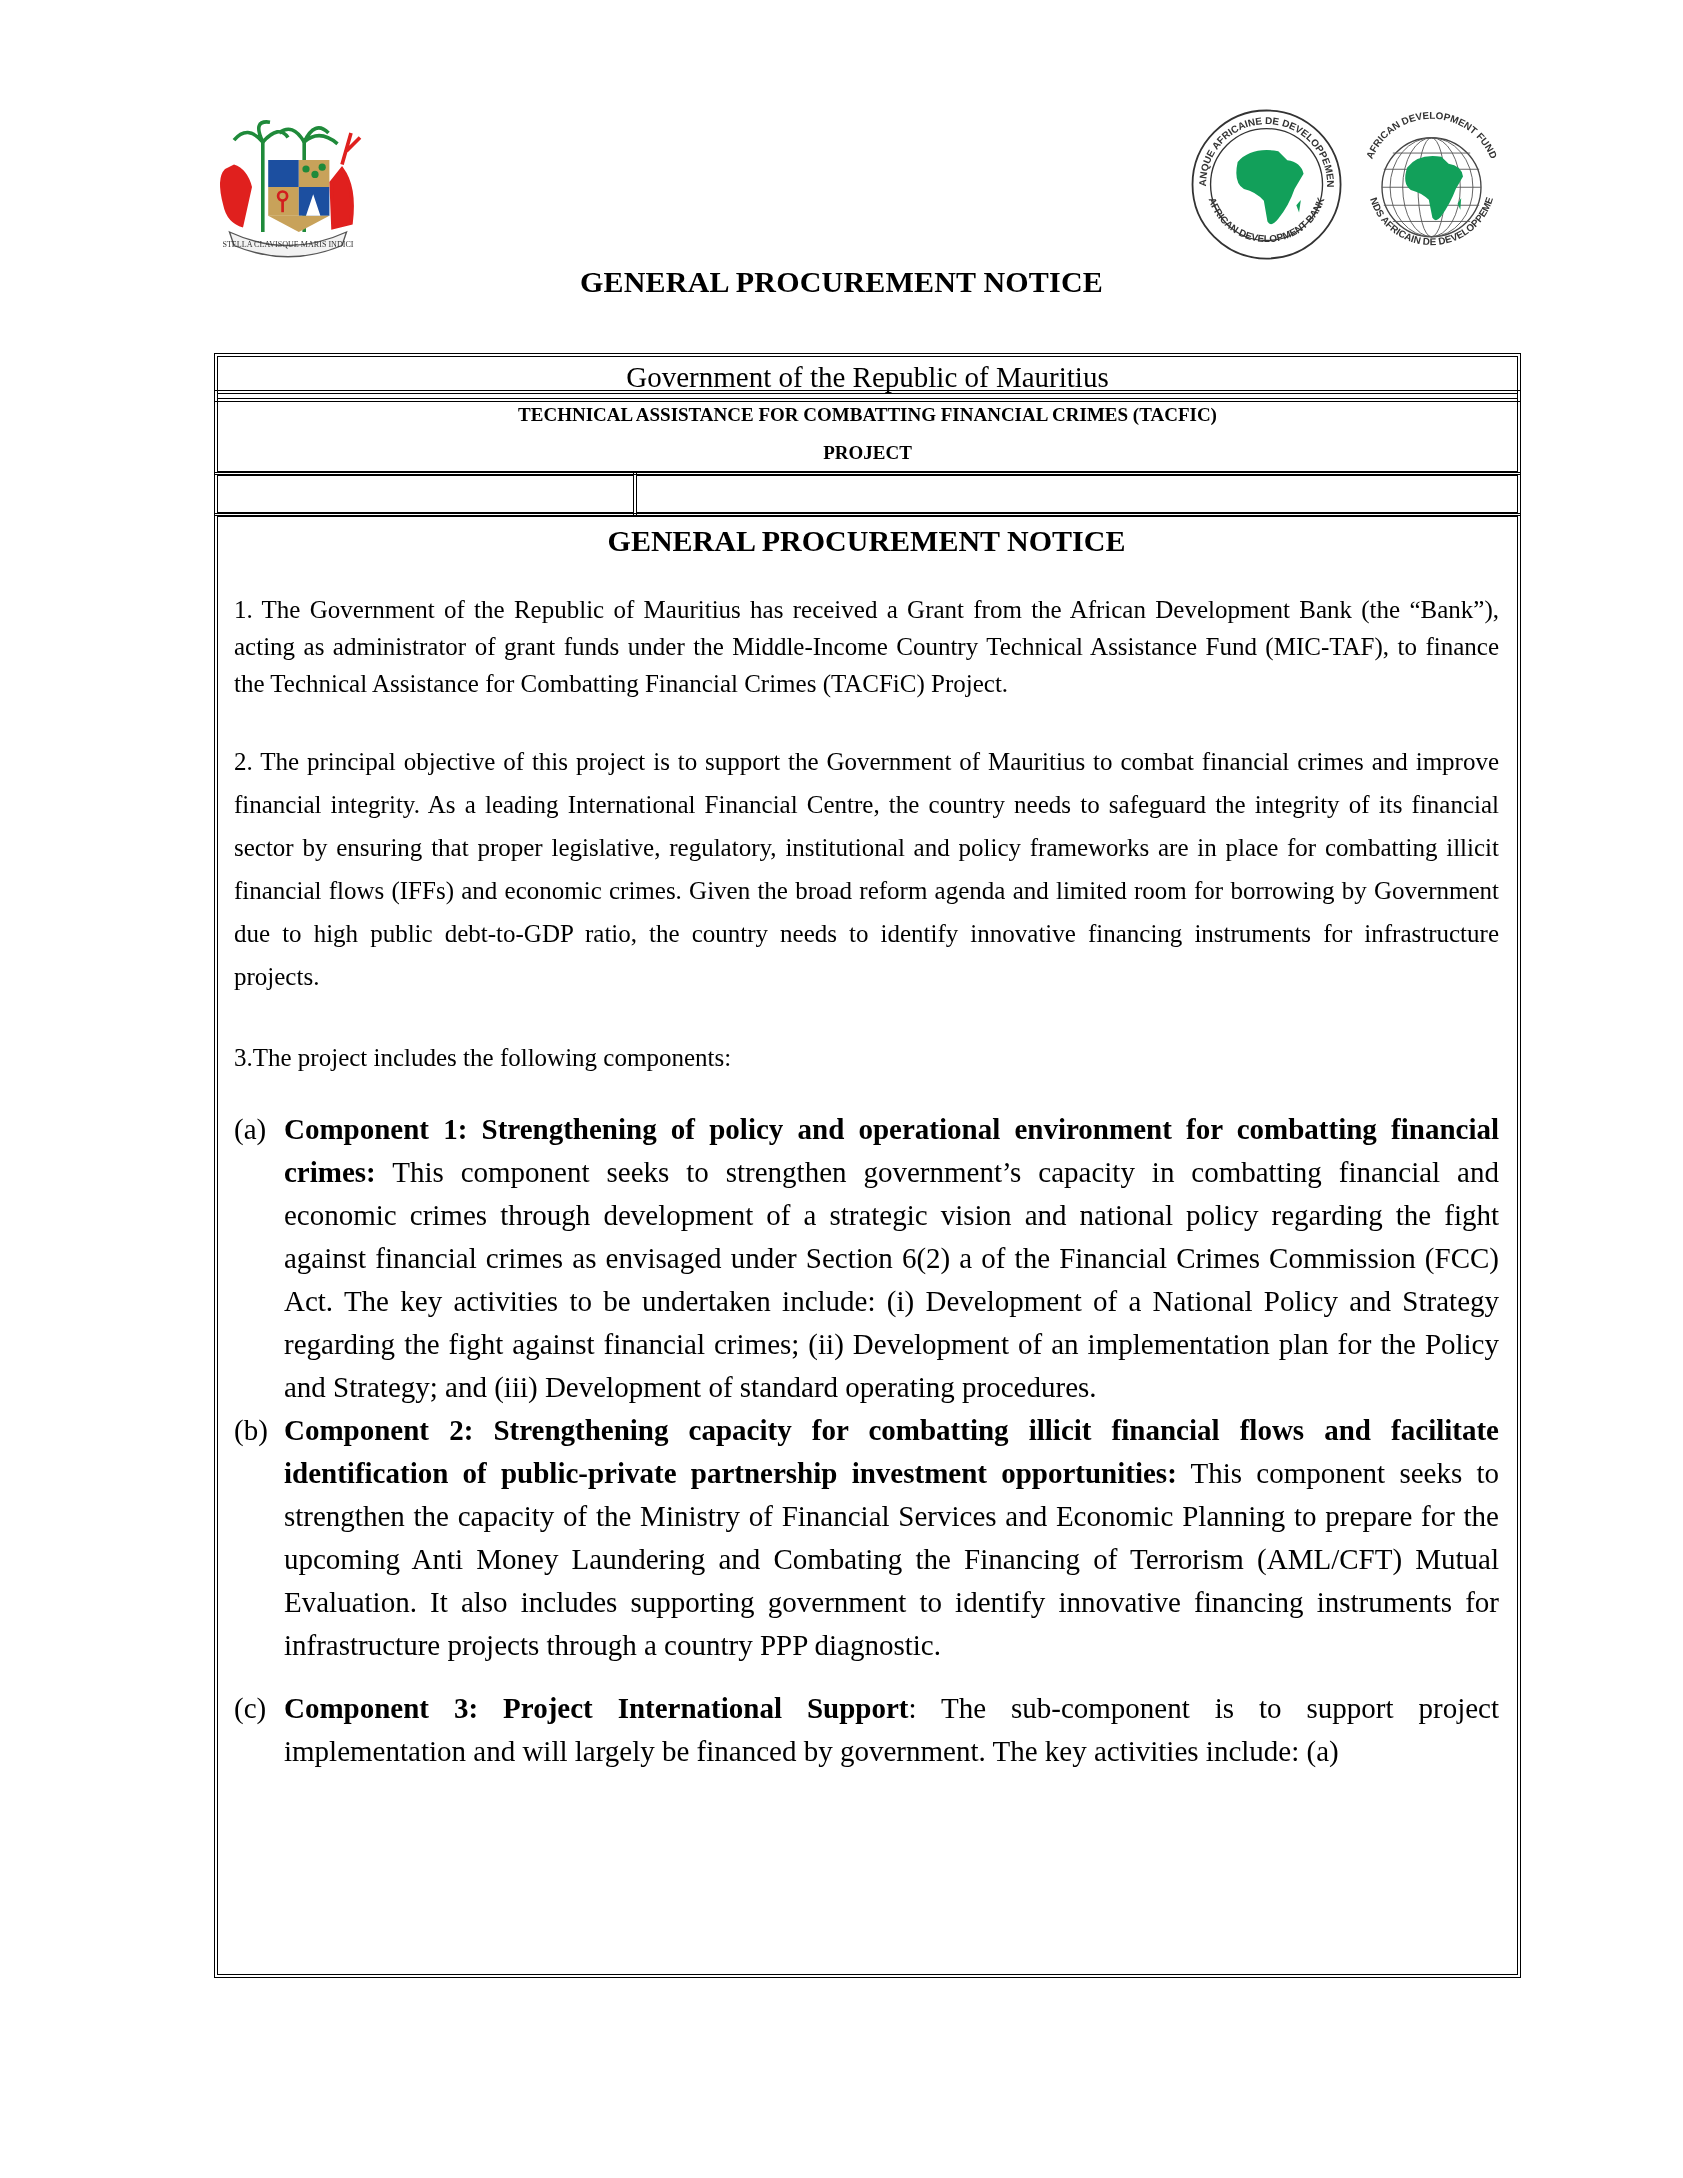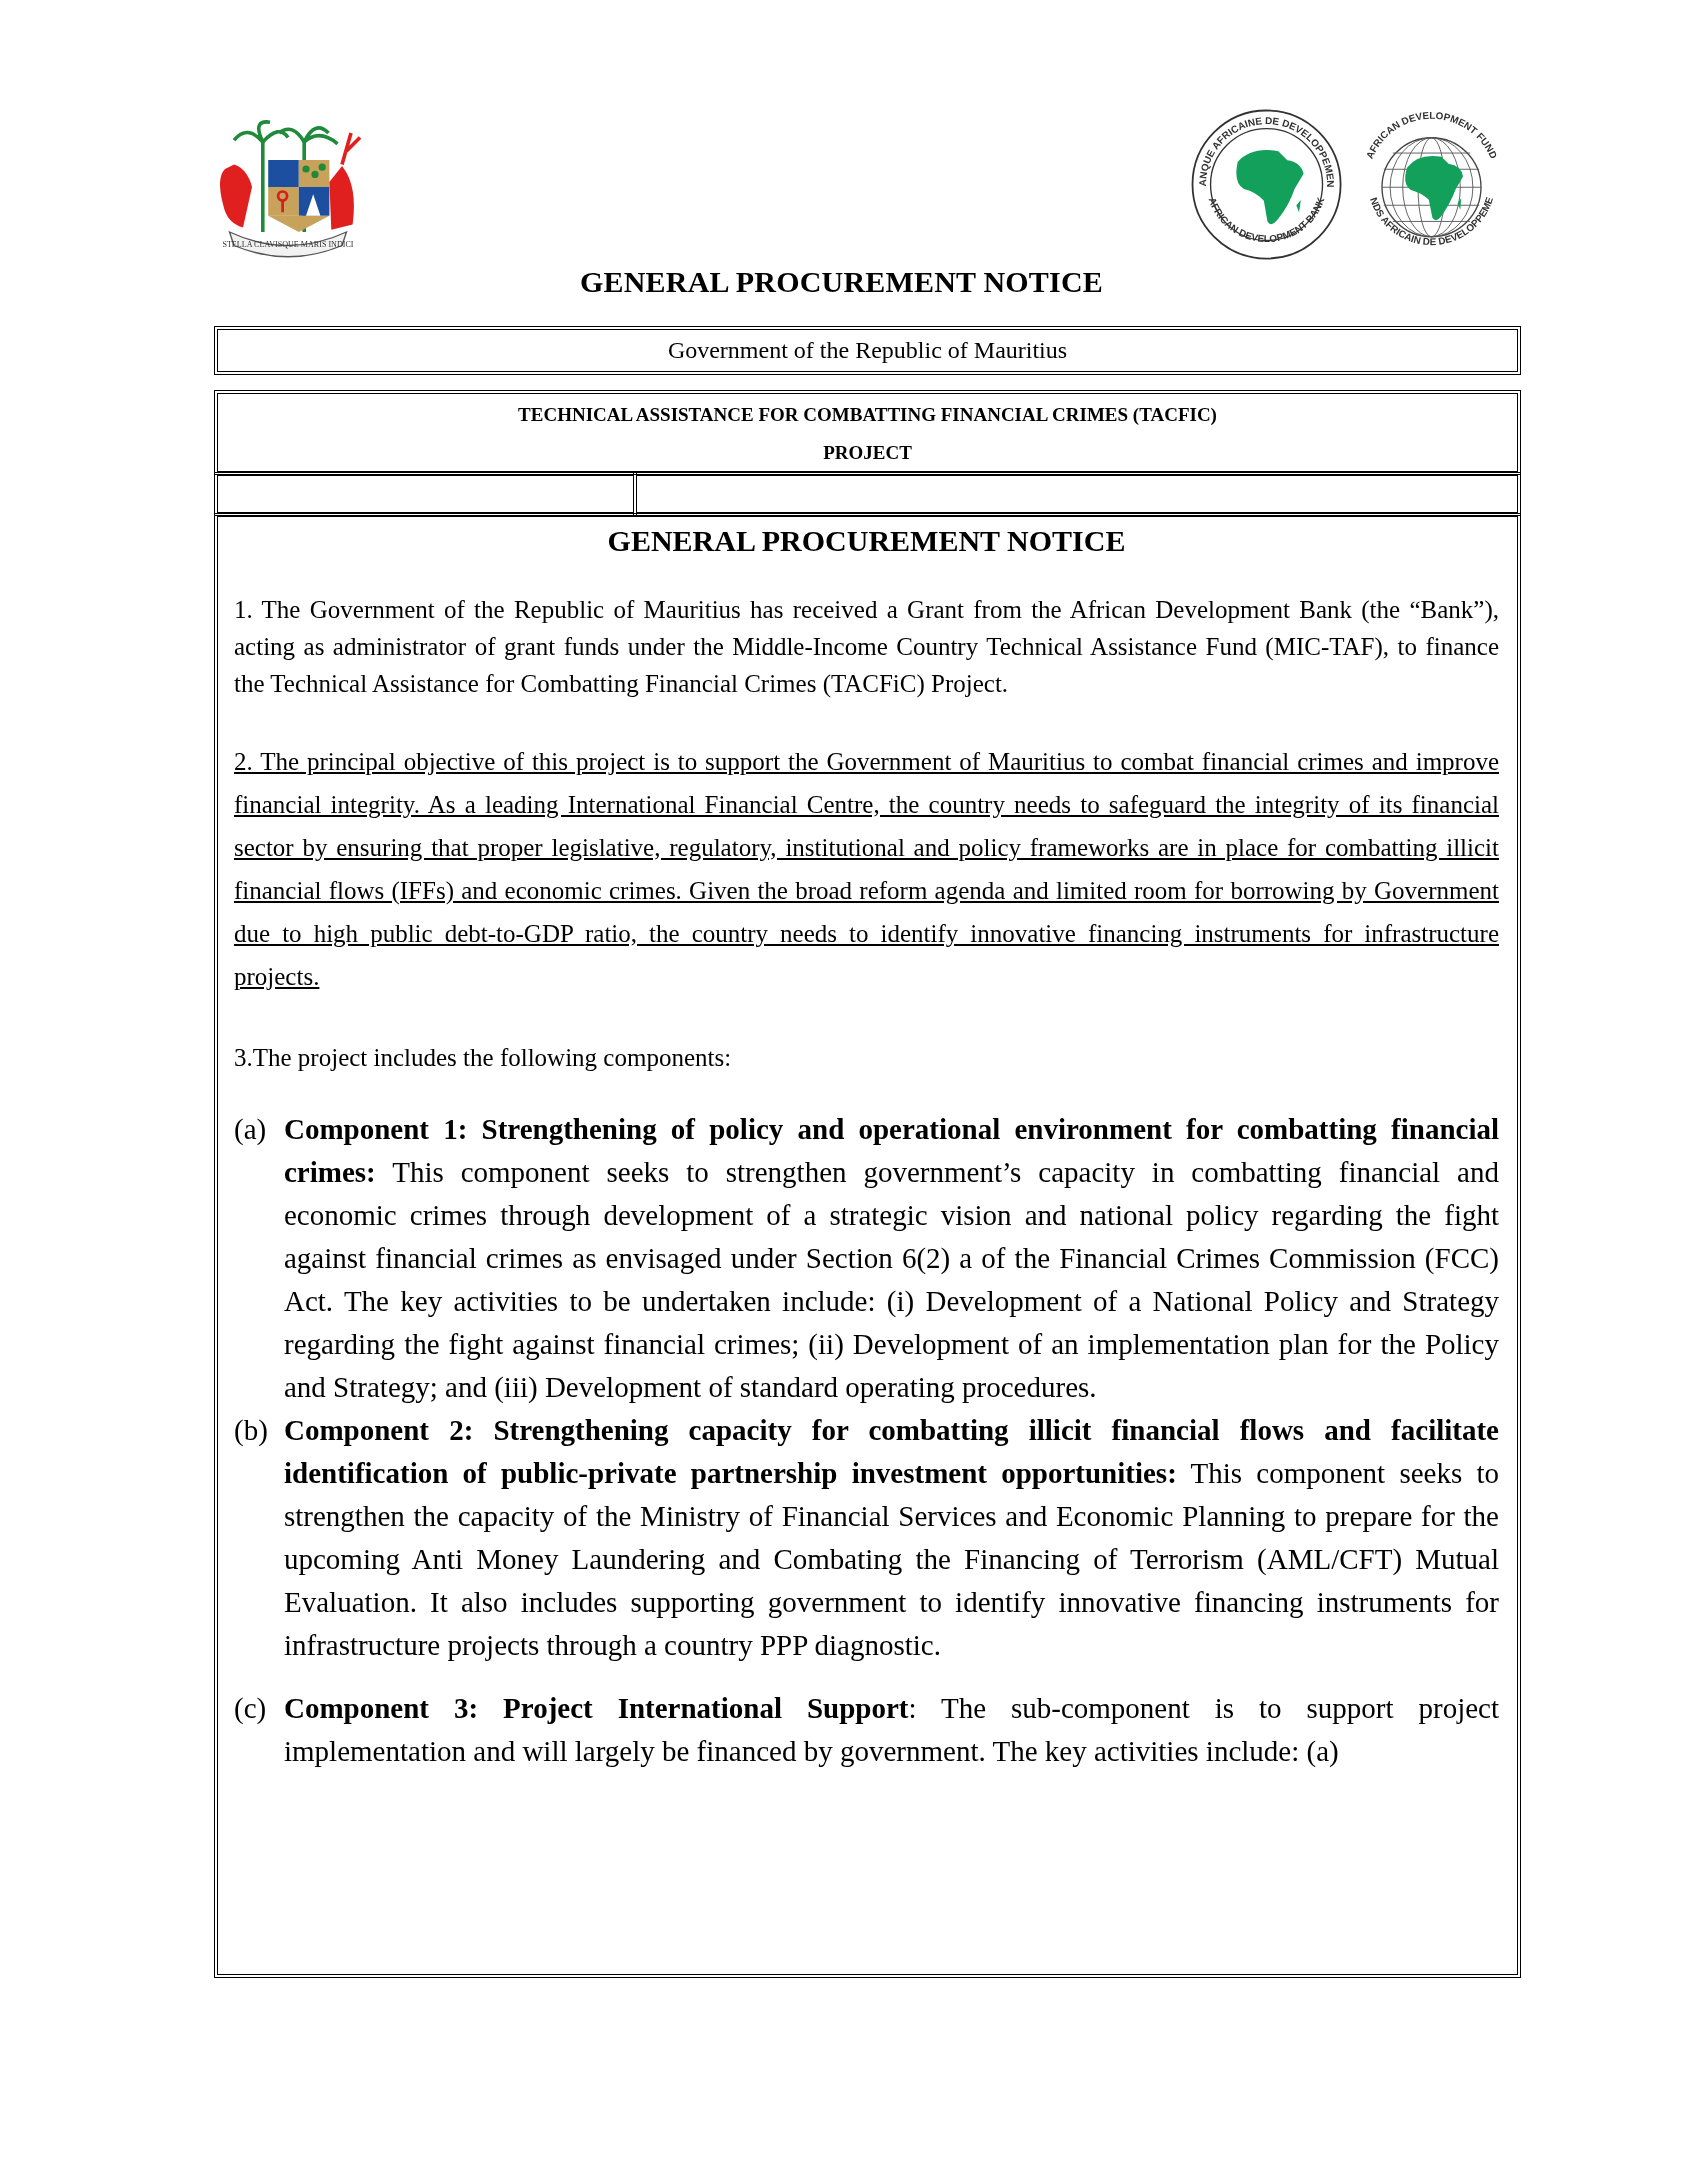--- a/index.html
+++ b/index.html
@@ -10,33 +10,33 @@
   .logo-left { position: absolute; left: 207px; top: 115px; width: 162px; height: 144px; }
   .logo-afdb { position: absolute; left: 1188px; top: 106px; width: 158px; height: 158px; }
   .logo-afdf { position: absolute; left: 1355px; top: 106px; width: 153px; height: 158px; }
 
   .top-title {
     position: absolute; left: 0; width: 1683px; top: 265px;
     text-align: center; font-weight: bold; font-size: 30px; letter-spacing: 0.2px;
   }
 
   .frame { position: absolute; box-sizing: border-box; border: 4.5px double #000; }
-  .row-gov { left: 214px; top: 326px; width: 1307px; height: 49px;
-    display: flex; align-items: center; justify-content: center; font-size: 24px; }
+  .row-gov { left: 214px; top: 353px; width: 1307px; height: 49px;
+    display: flex; align-items: center; justify-content: center; font-size: 29px; }
   .row-tac { left: 214px; top: 390px; width: 1307px; height: 85px;
     text-align: center; font-weight: bold; font-size: 19px; line-height: 38px; padding-top: 1.8px; }
   .row-split-l { left: 214px; top: 472px; width: 423px; height: 44px; }
   .row-split-r { left: 633px; top: 472px; width: 888px; height: 44px; }
 
   .main { left: 214px; top: 513px; width: 1307px; height: 1465px; padding: 0 18px 0 16px; }
   .main-title { text-align: center; font-weight: bold; font-size: 30px; margin-top: 3.6px; line-height: 40px; }
 
   .para { font-size: 25px; text-align: justify; margin: 0; }
   .p1 { margin-top: 30px; line-height: 37px; }
-  .p2 { margin-top: 38px; line-height: 43px; text-decoration: underline; }
+  .p2 { margin-top: 38px; line-height: 43px; }
   .p3 { margin-top: 38px; line-height: 43px; }
 
   .comp { display: flex; font-size: 29px; text-align: justify; line-height: 43px; }
   .comp .lbl { width: 50px; flex: none; }
   .comp .body { flex: 1; }
   .comp-a { margin-top: 29px; }
   .comp-c { margin-top: 20px; }
   b { font-weight: bold; }
 </style>
 </head>

